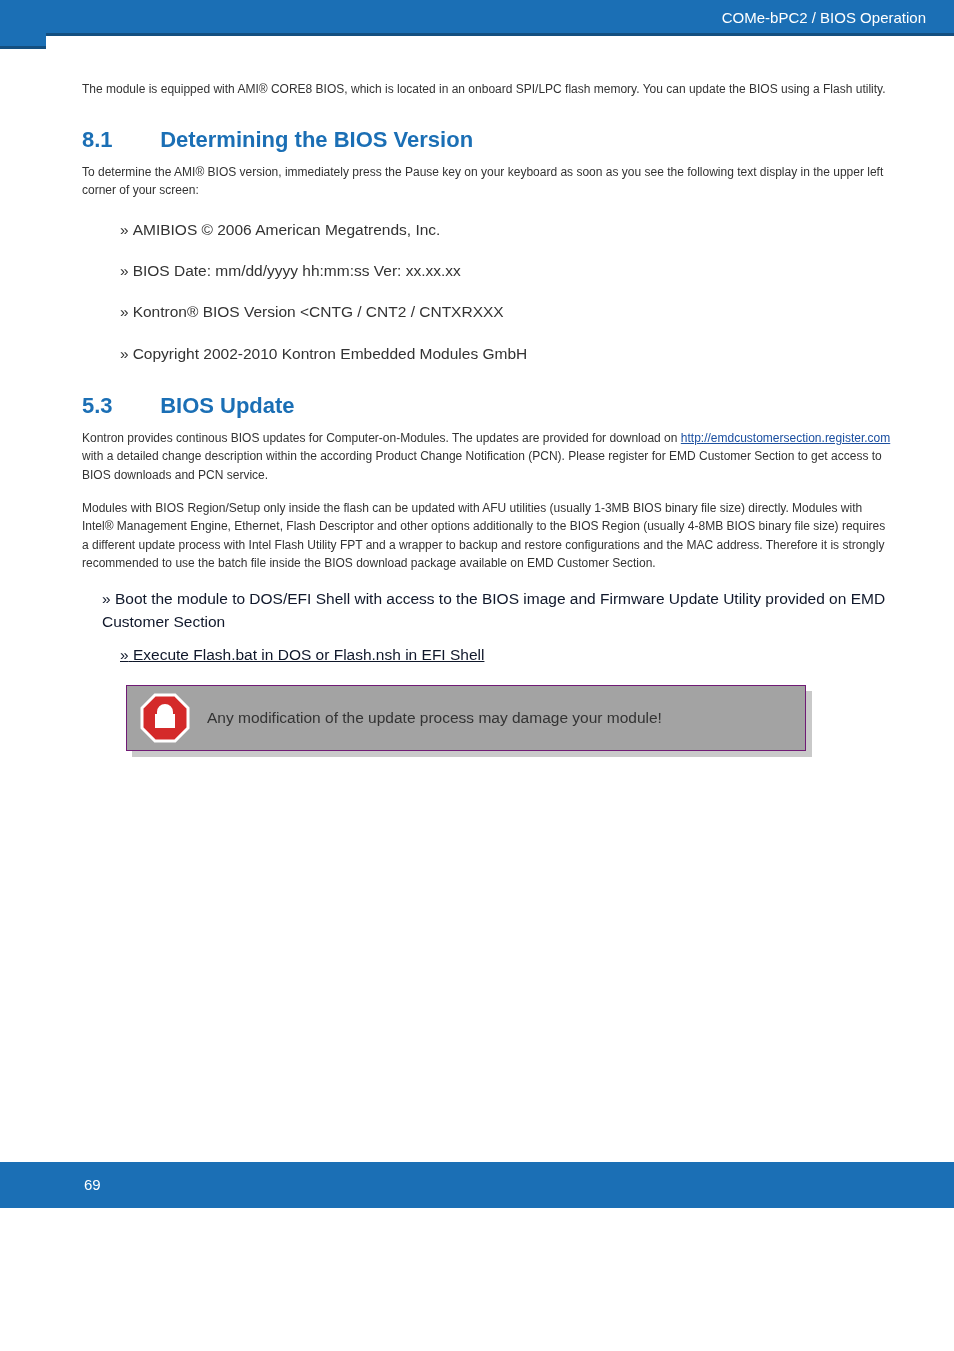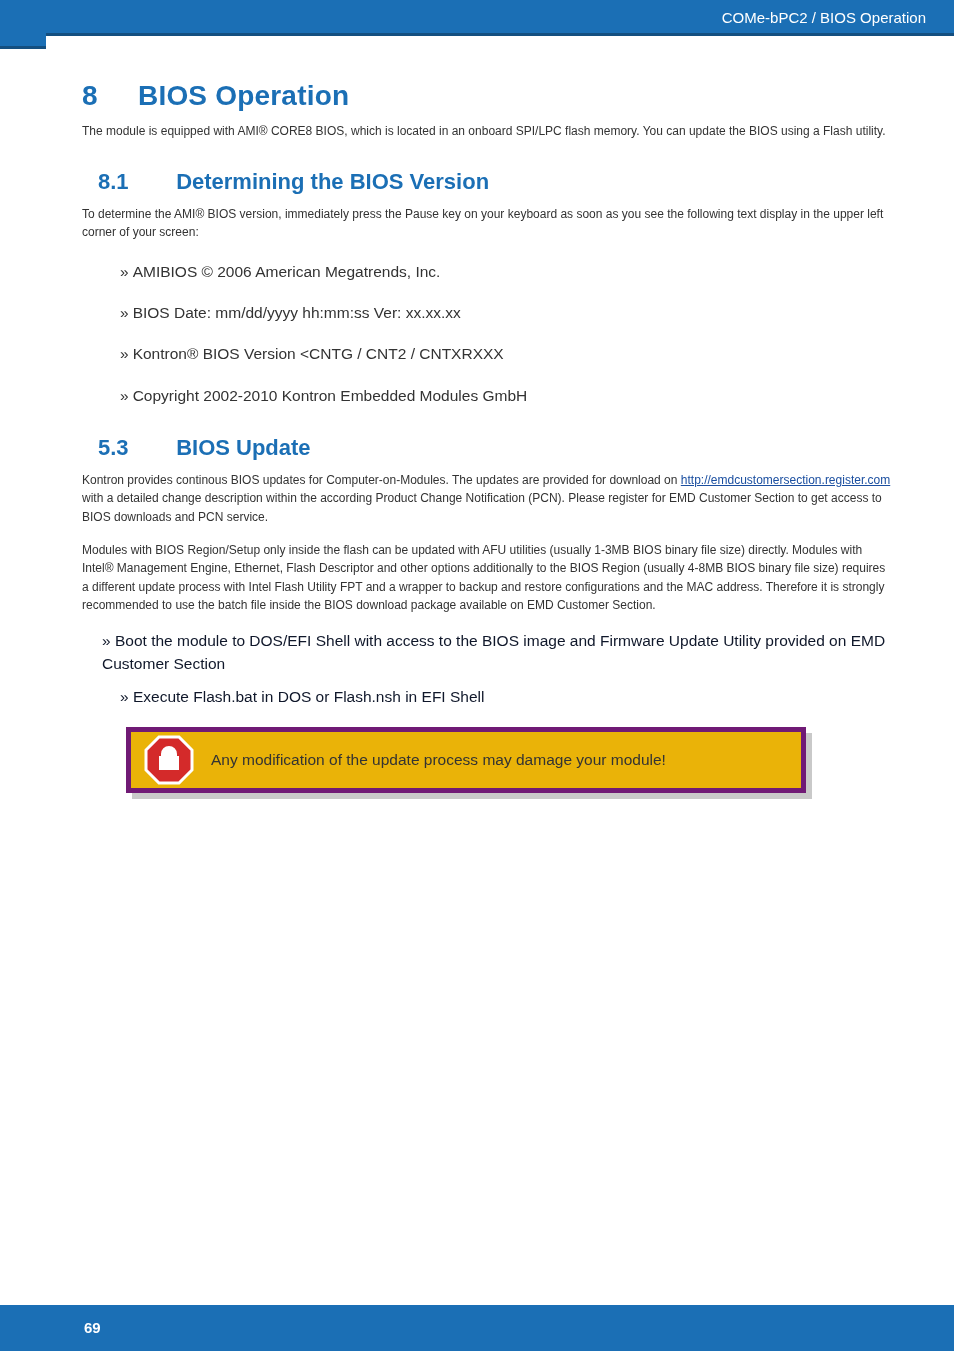--- a/index.html
+++ b/index.html
@@ -1,17 +1,17 @@
 <!DOCTYPE html>
 <html><head>
 <meta charset="utf-8">
 <style>
   * { box-sizing: border-box; margin: 0; padding: 0; }
   html, body { width: 954px; height: 1351px; font-family: "Segoe UI", "Helvetica Neue", Arial, sans-serif; background: #fff; }
-  .page { position: relative; width: 954px; height: 1351px; }
+  .page { position: relative; width: 954px; height: 1208px; }
 
   .header-bar {
     position: absolute; top: 0; left: 0; right: 0; height: 36px;
     background: #1b6fb5;
     border-bottom: 3px solid #144f80;
   }
   .header-corner {
     position: absolute; top: 0; left: 0; width: 46px; height: 46px;
     background: #1b6fb5;
     border-bottom-left-radius: 0;
@@ -25,71 +25,67 @@
     color: #fff; font-size: 15px;
   }
 
   .content {
     position: absolute; top: 80px; left: 82px; right: 60px;
     color: #2a2a2a;
   }
 
   .h1 { color: #1b6fb5; font-size: 28px; font-weight: 700; margin-bottom: 10px; letter-spacing: 0.2px; }
   .h1 .num { display:inline-block; width: 48px; }
-  .h2 { color: #1b6fb5; font-size: 22px; font-weight: 700; margin-top: 28px; margin-bottom: 10px; font-family: Arial, sans-serif; margin-left: 16px; }
+  .h2 { color: #1b6fb5; font-size: 22px; font-weight: 700; margin-top: 28px; margin-bottom: 10px; font-family: Arial, sans-serif; }
   .h2 .num { display:inline-block; width: 72px; }
 
   p.body { font-size: 12px; line-height: 1.55; color: #333; margin-bottom: 14px; }
   .list { margin: 6px 0 14px 38px; }
   .list .item { font-size: 15.5px; line-height: 1.5; color: #333; margin: 18px 0; }
   .list .item .raquo { margin-right: 4px; }
 
   .step-list { margin: 6px 0 14px 20px; }
   .step-list .item { font-size: 15.5px; line-height: 1.5; color: #0f172a; margin: 6px 0 10px 0; }
-  .step-list .item.sub { margin-left: 18px; }
+  .step-list .item.sub { margin-left: 18px; text-decoration: underline; }
 
   a.link { color: #1b4fa0; text-decoration: underline; }
 
   .callout-wrap { position: relative; margin: 18px 0 0 44px; width: 680px; }
   .callout-shadow { position:absolute; top:6px; left:6px; right:-6px; bottom:-6px; background:#c9c9c9; }
   .callout {
-    position: relative; background: #eab308; border: 5px solid #701a75;
+    position: relative; background: #a3a3a3; border: 1px solid #701a75;
     padding: 16px 20px 16px 80px; min-height: 66px;
     display:flex; align-items:center;
   }
   .callout .icon-slot { position:absolute; left:12px; top:50%; transform:translateY(-50%); width:52px; height:52px; }
   .callout .text { font-size: 15.5px; color:#333; }
 
   .footer-bar {
     position: absolute; left: 0; right: 0; bottom: 0; height: 46px;
     background: #1b6fb5;
   }
   .footer-page {
     position:absolute; left:84px; bottom:0; height:46px; line-height:46px;
-    color:#fff; font-weight:700; font-size:15px;
+    color:#fff; font-weight:400; font-size:15px;
   }
 
   
   svg { display:block; }
 </style>
 </head>
 <body>
 
 <div class="page">
 
   <div class="header-bar"></div>
   <div class="header-corner"></div>
   <div class="header-text">COMe-bPC2 / BIOS Operation</div>
 
   <div class="content">
 
-    <div class="h1">
-      <span class="num">8</span>
-      <span>BIOS Operation</span>
-    </div>
     <p class="body">The module is equipped with AMI® CORE8 BIOS, which is located in an onboard SPI/LPC flash memory. You can update the BIOS using a Flash utility.</p>
 
     <div class="h2">
       <span class="num">8.1</span>
       <span>Determining the BIOS Version</span>
     </div>
     <p class="body">To determine the AMI® BIOS version, immediately press the Pause key on your keyboard as soon as you see the following text display in the upper left corner of your screen:</p>
     <div class="list">
       <div class="item"><span class="raquo">»</span><span>AMIBIOS © 2006 American Megatrends, Inc.</span></div>
       <div class="item"><span class="raquo">»</span><span>BIOS Date: mm/dd/yyyy hh:mm:ss Ver: xx.xx.xx</span></div>

